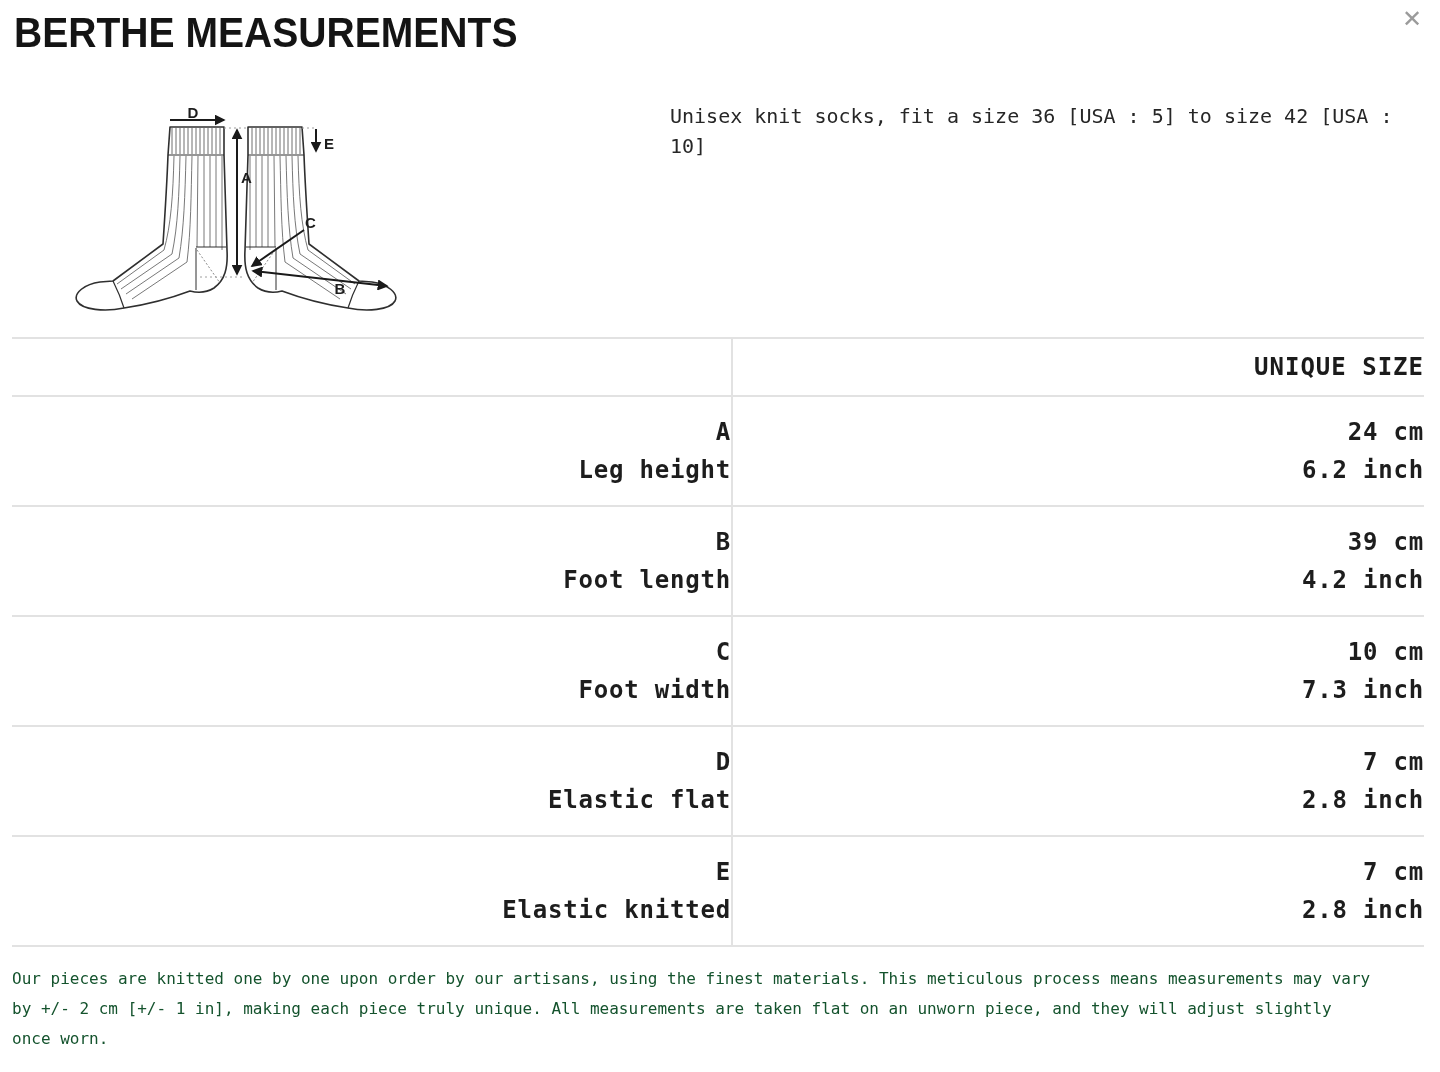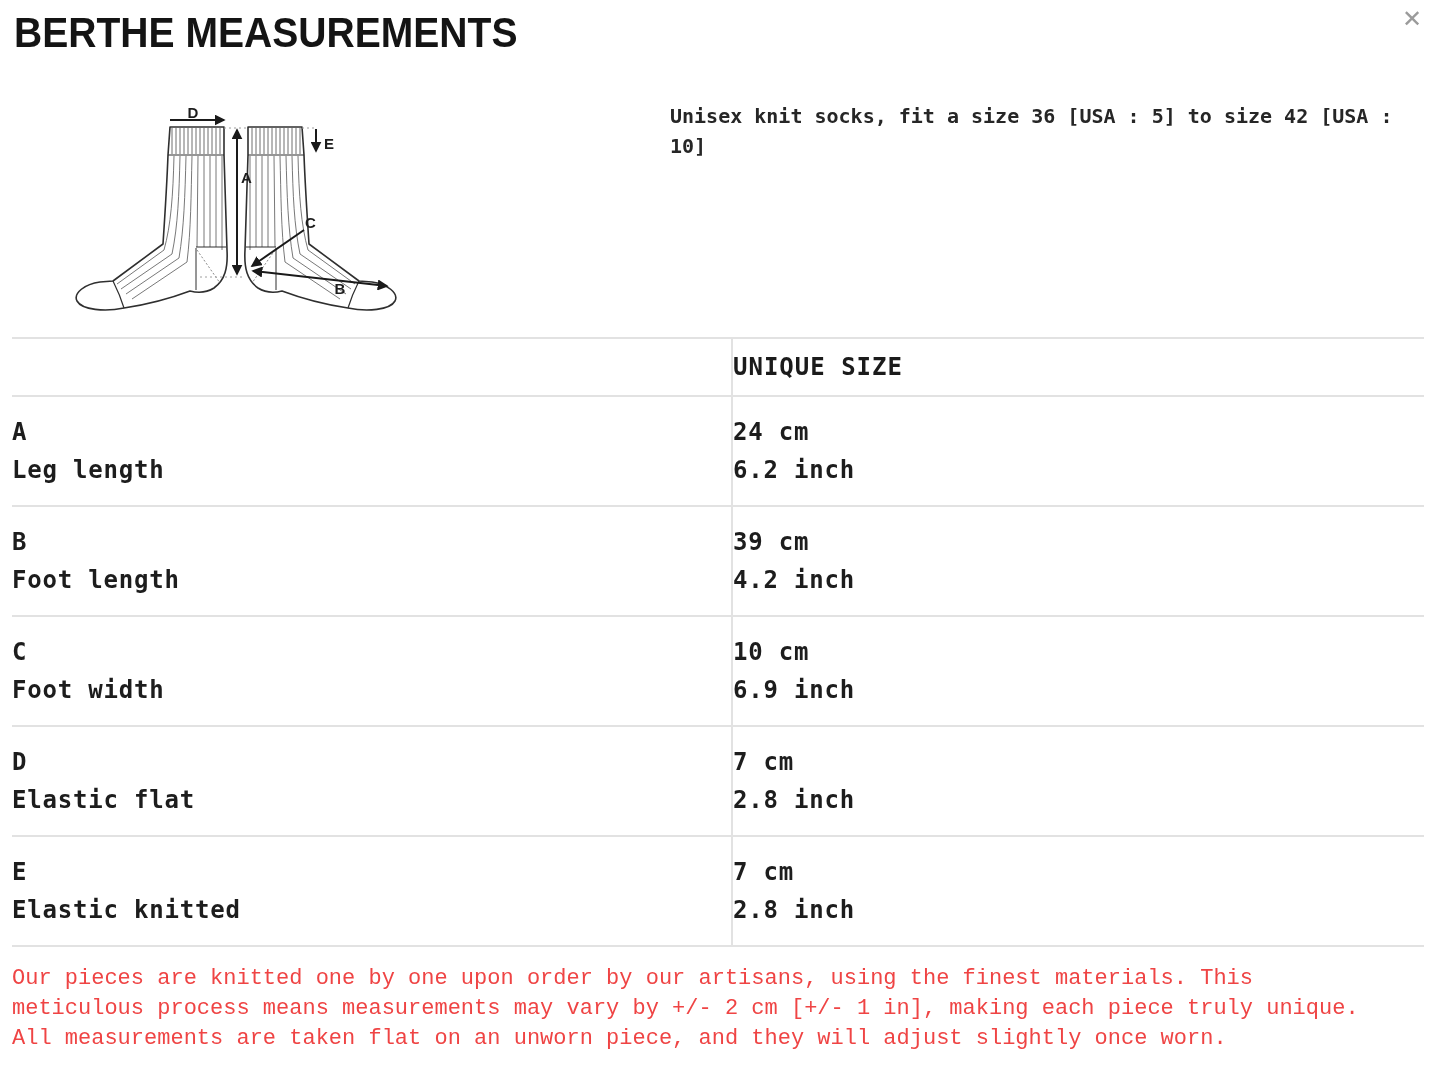--- a/index.html
+++ b/index.html
@@ -23,53 +23,53 @@
 
   .close-btn {
     position:absolute; top:0px; right:12px;
     background:none; border:none; cursor:pointer;
     font-family:"DejaVu Sans", sans-serif;
     font-size:24px; line-height:34px; color:#9b9b9b; padding:2px 6px;
   }
 
   .product-desc {
     position:absolute; left:670px; top:101px; width:740px; margin:0;
-    font-size:20px; line-height:30px; color:#262626;font-weight:bold;
+    font-size:20px; line-height:30px; color:#262626;
   }
 
   .sock-diagram { position:absolute; left:55px; top:95px; }
   .diagram-label {
     font-family:"Liberation Sans", sans-serif;
     font-size:15px; font-weight:600; fill:#1d1d1d;
   }
 
   table.measure {
     position:absolute; top:337px; left:12px; width:1412px;
     border-collapse:collapse; table-layout:fixed;
   }
   .measure th, .measure td {
     border-top:2px solid #e2e2e2;
     border-bottom:2px solid #e2e2e2;
-    padding:0; text-align:left; vertical-align:middle;
+    padding:0; text-align:right; vertical-align:middle;
     font-family:"DejaVu Sans Mono", monospace;
   }
   .measure th:last-child, .measure td:last-child { border-left:2px solid #e2e2e2; }
   .measure col.c1 { width:720px; }
   .measure col.c2 { width:692px; }
   .measure thead th {
     height:58px; font-weight:700; font-size:24px;
     letter-spacing:1px; color:#1b1b1b;
   }
   .measure tbody tr { height:110px; }
   .cell-line { line-height:38px; font-size:24px; letter-spacing:.8px; color:#1d1d1d;font-weight:bold; }
   .cell-line.letter { font-weight:700; }
 
   .footnote {
     position:absolute; left:12px; top:964px; width:1365px; margin:0;
-    font-size:22px; line-height:30px; color:#ef4444;font-family:Liberation Mono, monospace;
+    font-size:16px; line-height:30px; color:#14532d;
   }
 </style>
 </head>
 <body>
 
 <h1 class="page-title">BERTHE MEASUREMENTS</h1>
 
 <button class="close-btn" aria-label="Close">✕</button>
 
 <p class="product-desc">Unisex knit socks, fit a size 36 [USA : 5] to size 42 [USA : 10]</p>
@@ -126,21 +126,21 @@
   <thead>
     <tr>
       <th></th>
       <th>UNIQUE SIZE</th>
     </tr>
   </thead>
   <tbody>
       <tr>
         <td>
           <div class="cell-line letter">A</div>
-          <div class="cell-line">Leg length</div>
+          <div class="cell-line">Leg height</div>
         </td>
         <td>
           <div class="cell-line">24 cm</div>
           <div class="cell-line">6.2 inch</div>
         </td>
       </tr>
       <tr>
         <td>
           <div class="cell-line letter">B</div>
           <div class="cell-line">Foot length</div>
@@ -150,21 +150,21 @@
           <div class="cell-line">4.2 inch</div>
         </td>
       </tr>
       <tr>
         <td>
           <div class="cell-line letter">C</div>
           <div class="cell-line">Foot width</div>
         </td>
         <td>
           <div class="cell-line">10 cm</div>
-          <div class="cell-line">6.9 inch</div>
+          <div class="cell-line">7.3 inch</div>
         </td>
       </tr>
       <tr>
         <td>
           <div class="cell-line letter">D</div>
           <div class="cell-line">Elastic flat</div>
         </td>
         <td>
           <div class="cell-line">7 cm</div>
           <div class="cell-line">2.8 inch</div>

